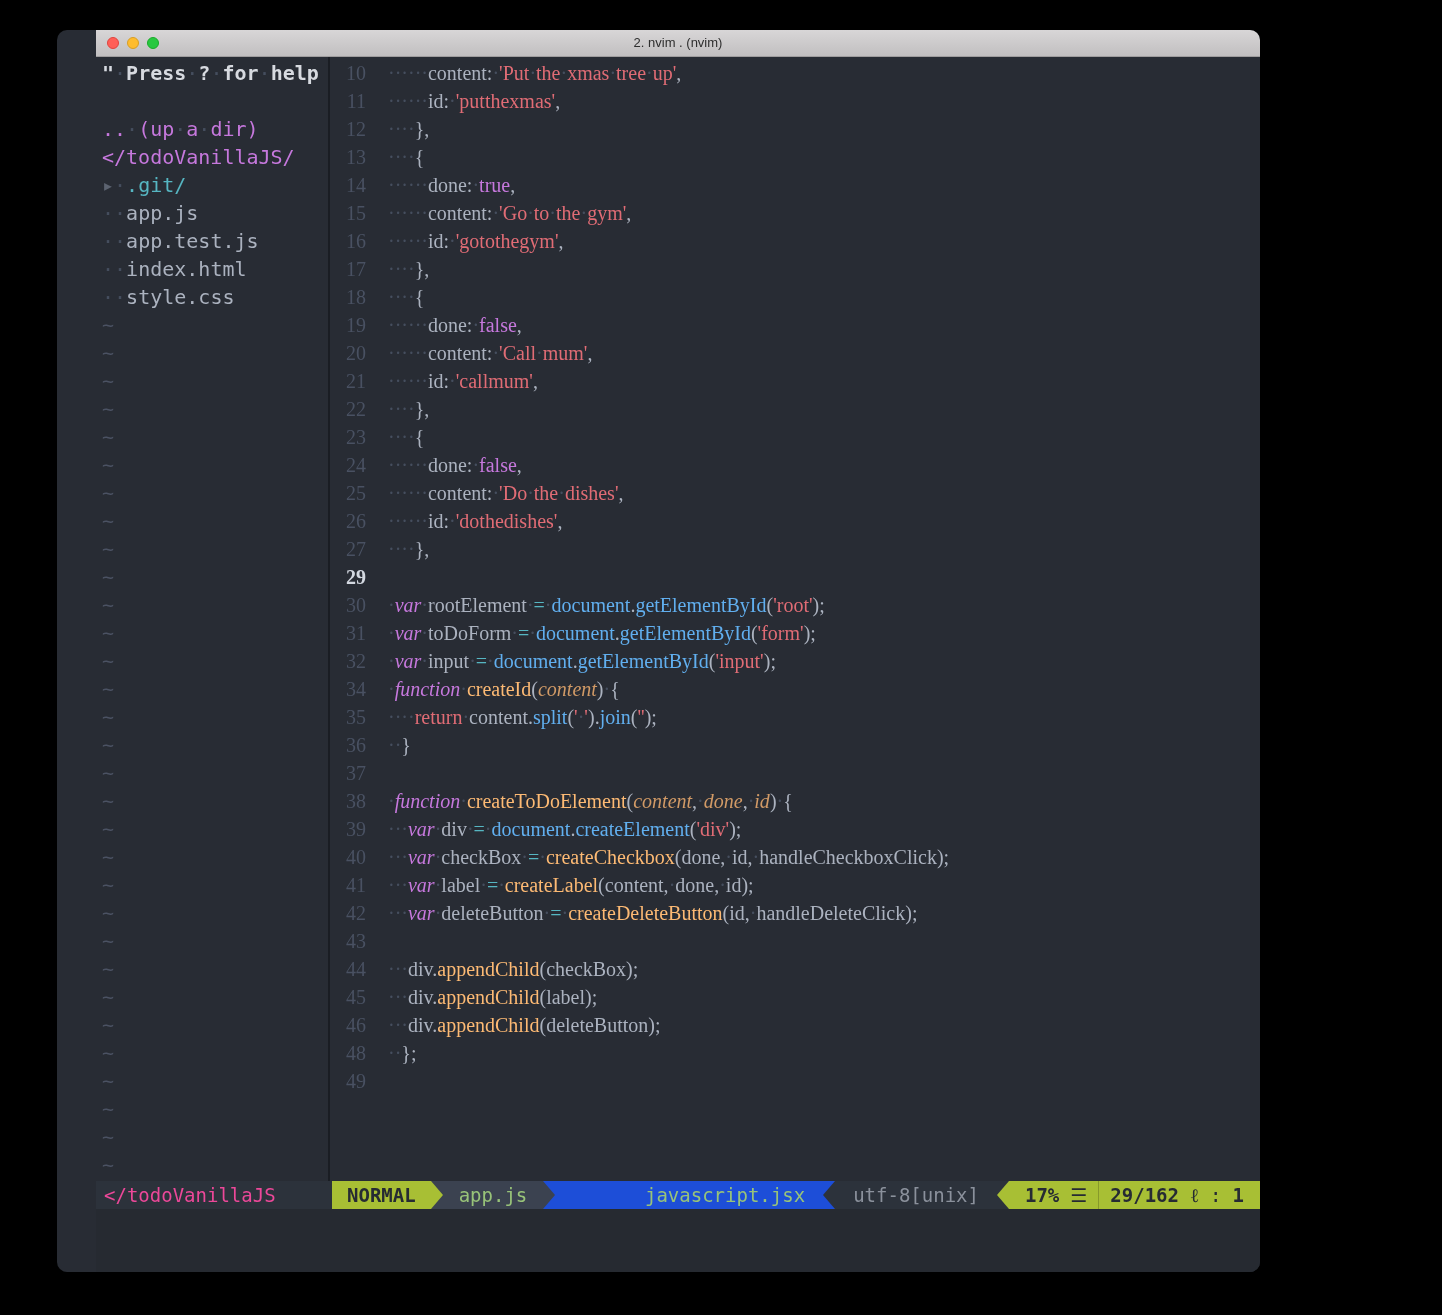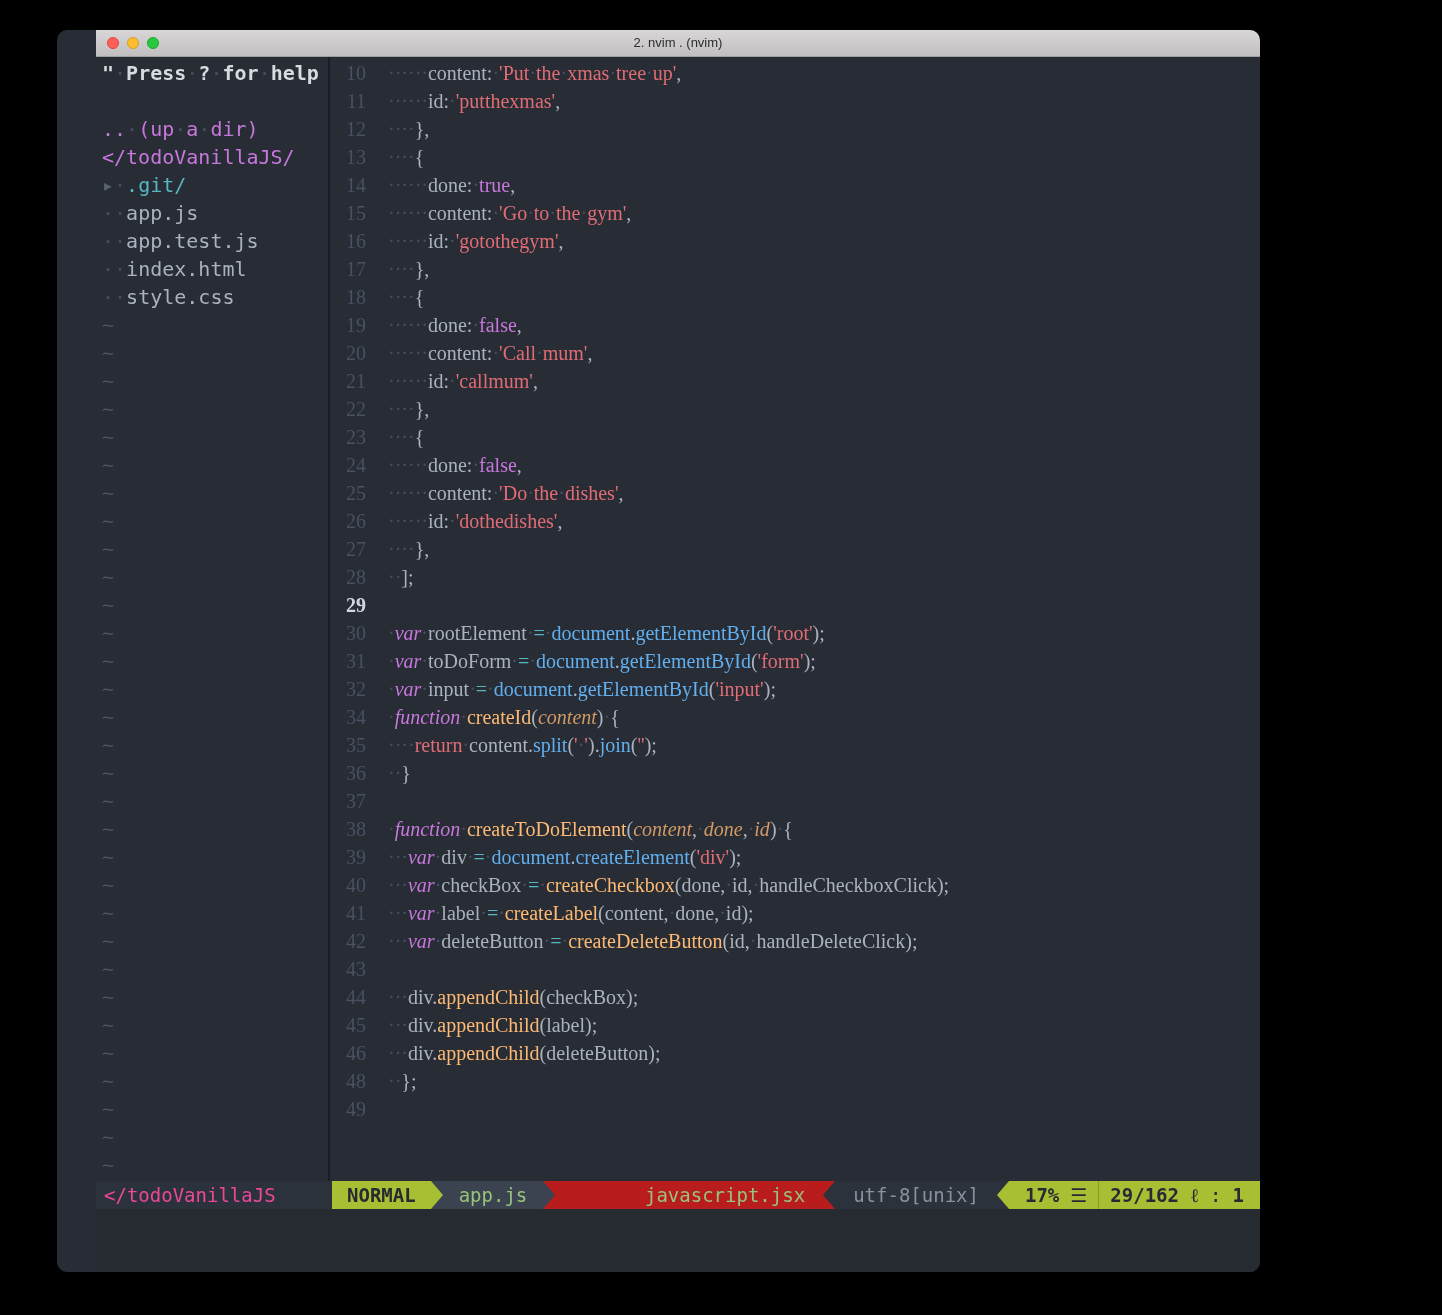--- a/index.html
+++ b/index.html
@@ -57,21 +57,21 @@
   .s-nfile{color:#abb2bf;}
   .tilde{color:#4b5263;}
   
   .statusline{flex:none;height:28px;display:flex;align-items:stretch;background:#23272e;font-size:19px;}
   .sl-left{flex:none;width:228px;background:#2c323b;color:#ec4899;padding-left:8px;line-height:28px;white-space:pre;overflow:hidden;}
   .sl-mode{flex:none;background:#a8bf34;color:#262b33;font-weight:700;padding:0 15px;line-height:28px;}
   .pr{width:0;height:0;border-top:14px solid transparent;border-bottom:14px solid transparent;flex:none;}
   .sl-file{flex:none;background:#3b4250;display:flex;}
   .sl-file .pr{border-left:12px solid #a8bf34;}
   .sl-file .txt{padding:0 16px;line-height:28px;color:#98c379;}
-  .sl-mid{flex:1;display:flex;background:#b91c1c;}
+  .sl-mid{flex:1;display:flex;background:#1d4ed8;}
   .sl-mid .pr.in{border-left:12px solid #3b4250;}
   .sl-mid .spacer{flex:1;}
   .sl-mid .ft{line-height:28px;color:#98c379;padding-right:18px;}
   .sl-mid .pr.out{border-right:12px solid #2c323b;}
   .sl-enc{flex:none;background:#2c323b;display:flex;}
   .sl-enc .txt{line-height:28px;color:#8b919c;padding:0 18px;}
   .sl-enc .pr{border-right:12px solid #a8bf34;}
   .sl-green{flex:none;background:#a8bf34;color:#262b33;display:flex;align-items:center;padding:0 16px;gap:11px;font-weight:700;}
   .sl-green .vdiv{width:1px;height:28px;background:#87992a;}
   .sl-green .lite{font-weight:400;}
@@ -148,21 +148,20 @@
         <div class="crow"><span class="num">18</span><span class="ctext"><span class="ws">····</span><span class="s-pl">{</span></span></div>
         <div class="crow"><span class="num">19</span><span class="ctext"><span class="ws">······</span><span class="s-pl">done:</span><span class="ws">·</span><span class="s-bool">false</span><span class="s-pl">,</span></span></div>
         <div class="crow"><span class="num">20</span><span class="ctext"><span class="ws">······</span><span class="s-pl">content:</span><span class="ws">·</span><span class="s-red">'Call</span><span class="ws">·</span><span class="s-red">mum'</span><span class="s-pl">,</span></span></div>
         <div class="crow"><span class="num">21</span><span class="ctext"><span class="ws">······</span><span class="s-pl">id:</span><span class="ws">·</span><span class="s-red">'callmum'</span><span class="s-pl">,</span></span></div>
         <div class="crow"><span class="num">22</span><span class="ctext"><span class="ws">····</span><span class="s-pl">},</span></span></div>
         <div class="crow"><span class="num">23</span><span class="ctext"><span class="ws">····</span><span class="s-pl">{</span></span></div>
         <div class="crow"><span class="num">24</span><span class="ctext"><span class="ws">······</span><span class="s-pl">done:</span><span class="ws">·</span><span class="s-bool">false</span><span class="s-pl">,</span></span></div>
         <div class="crow"><span class="num">25</span><span class="ctext"><span class="ws">······</span><span class="s-pl">content:</span><span class="ws">·</span><span class="s-red">'Do</span><span class="ws">·</span><span class="s-red">the</span><span class="ws">·</span><span class="s-red">dishes'</span><span class="s-pl">,</span></span></div>
         <div class="crow"><span class="num">26</span><span class="ctext"><span class="ws">······</span><span class="s-pl">id:</span><span class="ws">·</span><span class="s-red">'dothedishes'</span><span class="s-pl">,</span></span></div>
         <div class="crow"><span class="num">27</span><span class="ctext"><span class="ws">····</span><span class="s-pl">},</span></span></div>
-        <div class="crow"><span class="num">28</span><span class="ctext"><span class="ws">··</span><span class="s-pl">];</span></span></div>
         <div class="crow"><span class="num cur">29</span><span class="ctext"></span></div>
         <div class="crow"><span class="num">30</span><span class="ctext"><span class="ws">·</span><span class="s-kw">var</span><span class="ws">·</span><span class="s-pl">rootElement</span><span class="ws">·</span><span class="s-op">=</span><span class="ws">·</span><span class="s-blu">document</span><span class="s-pl">.</span><span class="s-blu">getElementById</span><span class="s-pl">(</span><span class="s-red">'root'</span><span class="s-pl">);</span></span></div>
         <div class="crow"><span class="num">31</span><span class="ctext"><span class="ws">·</span><span class="s-kw">var</span><span class="ws">·</span><span class="s-pl">toDoForm</span><span class="ws">·</span><span class="s-op">=</span><span class="ws">·</span><span class="s-blu">document</span><span class="s-pl">.</span><span class="s-blu">getElementById</span><span class="s-pl">(</span><span class="s-red">'form'</span><span class="s-pl">);</span></span></div>
         <div class="crow"><span class="num">32</span><span class="ctext"><span class="ws">·</span><span class="s-kw">var</span><span class="ws">·</span><span class="s-pl">input</span><span class="ws">·</span><span class="s-op">=</span><span class="ws">·</span><span class="s-blu">document</span><span class="s-pl">.</span><span class="s-blu">getElementById</span><span class="s-pl">(</span><span class="s-red">'input'</span><span class="s-pl">);</span></span></div>
         <div class="crow"><span class="num">34</span><span class="ctext"><span class="ws">·</span><span class="s-kw">function</span><span class="ws">·</span><span class="s-fn">createId</span><span class="s-pl">(</span><span class="s-par">content</span><span class="s-pl">)</span><span class="ws">·</span><span class="s-pl">{</span></span></div>
         <div class="crow"><span class="num">35</span><span class="ctext"><span class="ws">····</span><span class="s-red">return</span><span class="ws">·</span><span class="s-pl">content.</span><span class="s-blu">split</span><span class="s-pl">(</span><span class="s-red">'</span><span class="ws">·</span><span class="s-red">'</span><span class="s-pl">).</span><span class="s-blu">join</span><span class="s-pl">(</span><span class="s-red">''</span><span class="s-pl">);</span></span></div>
         <div class="crow"><span class="num">36</span><span class="ctext"><span class="ws">··</span><span class="s-pl">}</span></span></div>
         <div class="crow"><span class="num">37</span><span class="ctext"></span></div>
         <div class="crow"><span class="num">38</span><span class="ctext"><span class="ws">·</span><span class="s-kw">function</span><span class="ws">·</span><span class="s-fn">createToDoElement</span><span class="s-pl">(</span><span class="s-par">content</span><span class="s-pl">,</span><span class="ws">·</span><span class="s-par">done</span><span class="s-pl">,</span><span class="ws">·</span><span class="s-par">id</span><span class="s-pl">)</span><span class="ws">·</span><span class="s-pl">{</span></span></div>
         <div class="crow"><span class="num">39</span><span class="ctext"><span class="ws">···</span><span class="s-kw">var</span><span class="ws">·</span><span class="s-pl">div</span><span class="ws">·</span><span class="s-op">=</span><span class="ws">·</span><span class="s-blu">document</span><span class="s-pl">.</span><span class="s-blu">createElement</span><span class="s-pl">(</span><span class="s-red">'div'</span><span class="s-pl">);</span></span></div>

